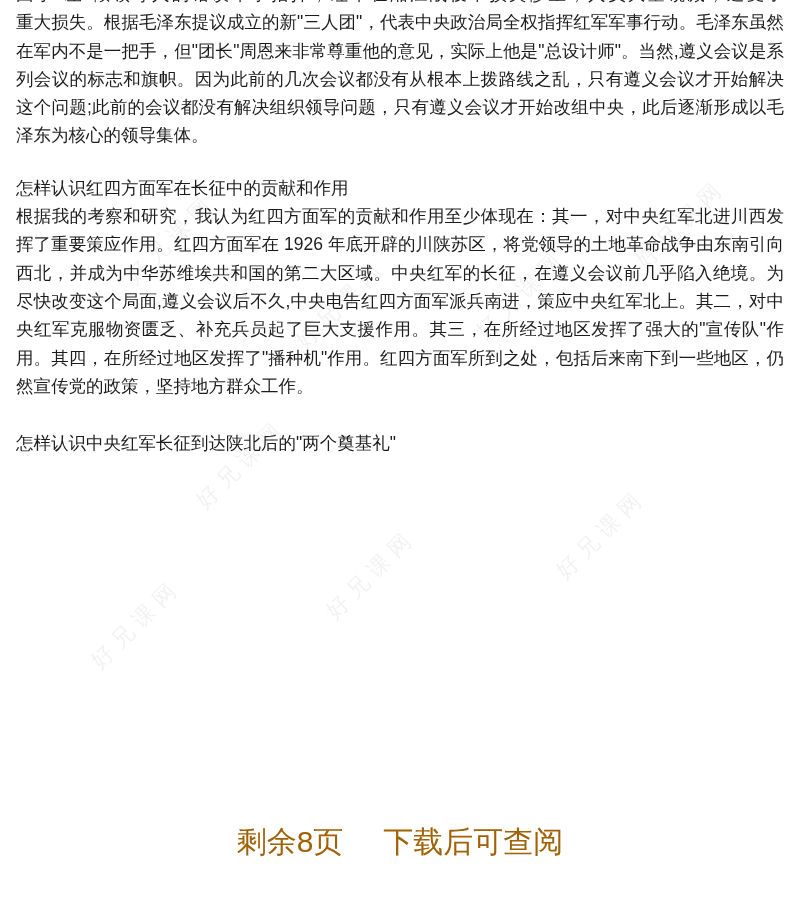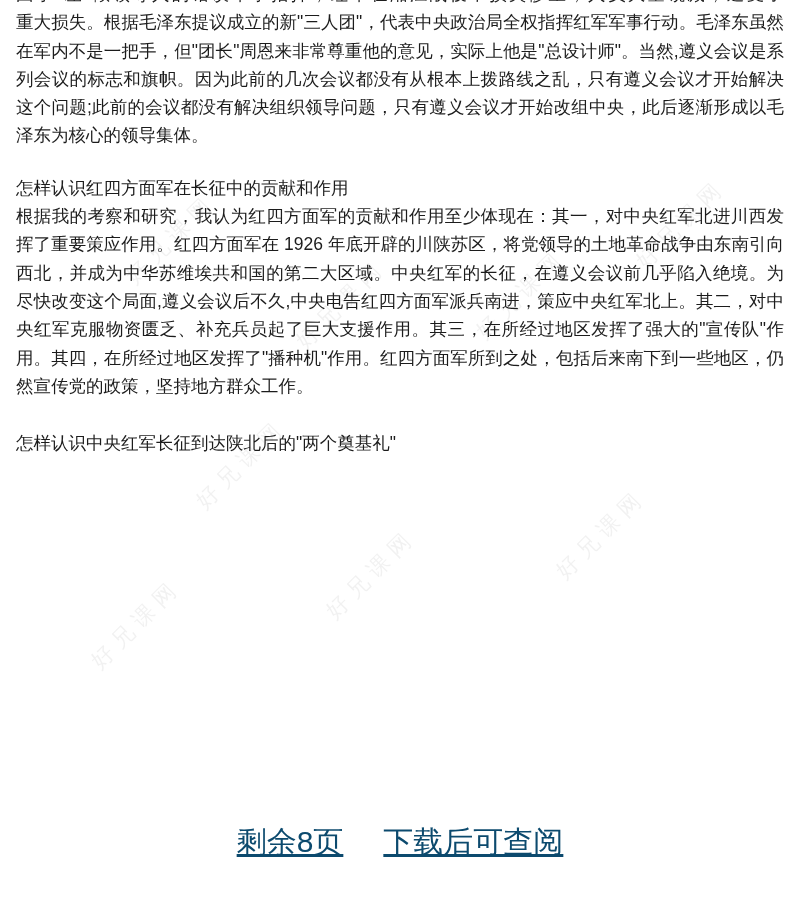--- a/index.html
+++ b/index.html
@@ -11,21 +11,21 @@
       transform:rotate(-45deg);transform-origin:left center;white-space:nowrap;}
   .content{position:absolute;left:16px;right:16px;top:-20px;z-index:1;}
   .para,.clipped-line,.heading{
       margin:0;font-size:17.5px;line-height:28.3px;font-weight:400;
       text-align:justify;text-justify:inter-ideograph;word-break:break-all;}
   .clipped-line{height:28.3px;overflow:hidden;text-align-last:justify;}
   .heading{text-align:left;}
   .heading.h1{margin-top:24px;}
   .heading.h2{margin-top:29px;}
   .footer{position:absolute;left:0;right:0;top:822px;z-index:1;
-      text-align:center;color:#0c4a6e;font-size:30px;line-height:40px;text-decoration:underline;}
+      text-align:center;color:#a16207;font-size:30px;line-height:40px;}
   .footer .dl{margin-left:40px;}
 </style>
 </head>
 <body>
 
 <div class="page">
 
   <div class="watermark-layer">
     <span class="wm" style="left:130px;top:265px">好兄课网</span>
     <span class="wm" style="left:480px;top:320px">好兄课网</span>

